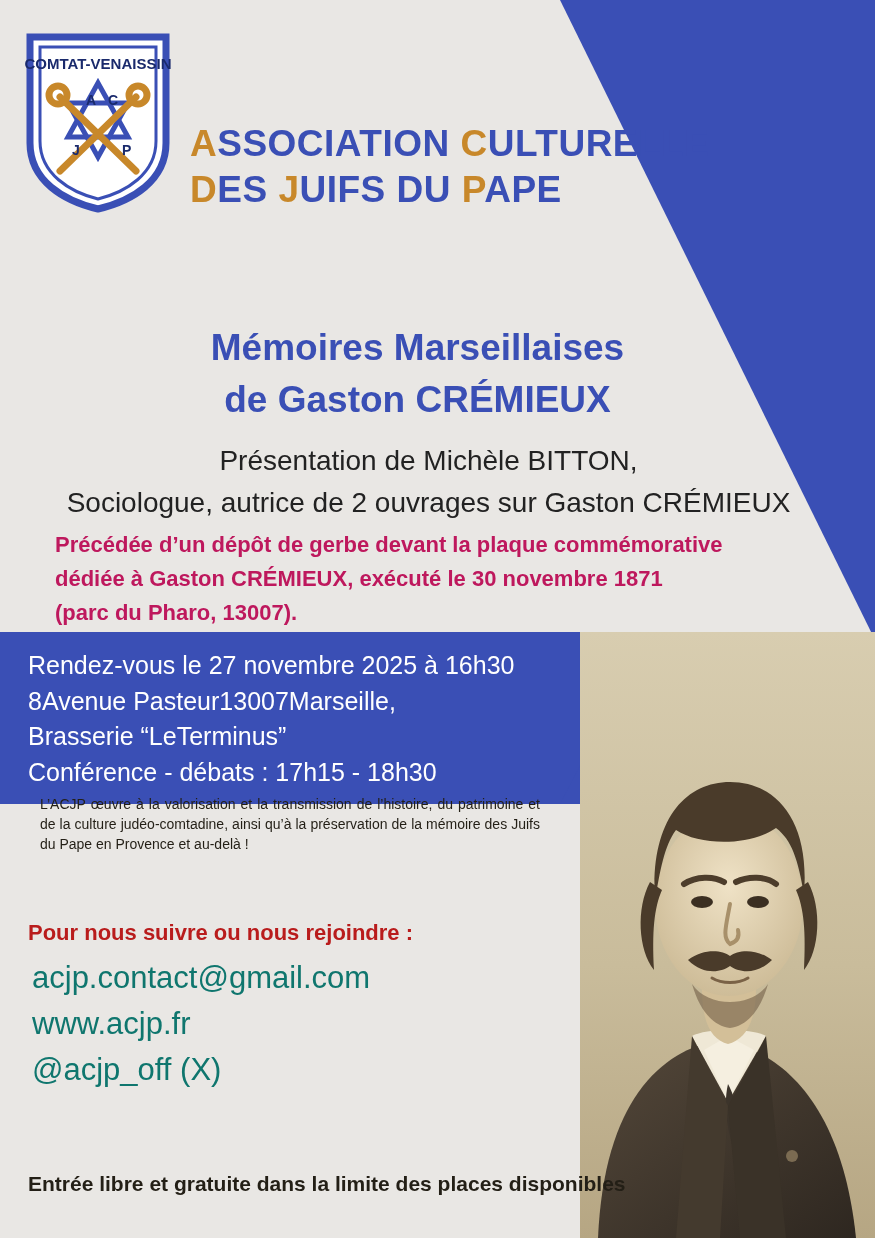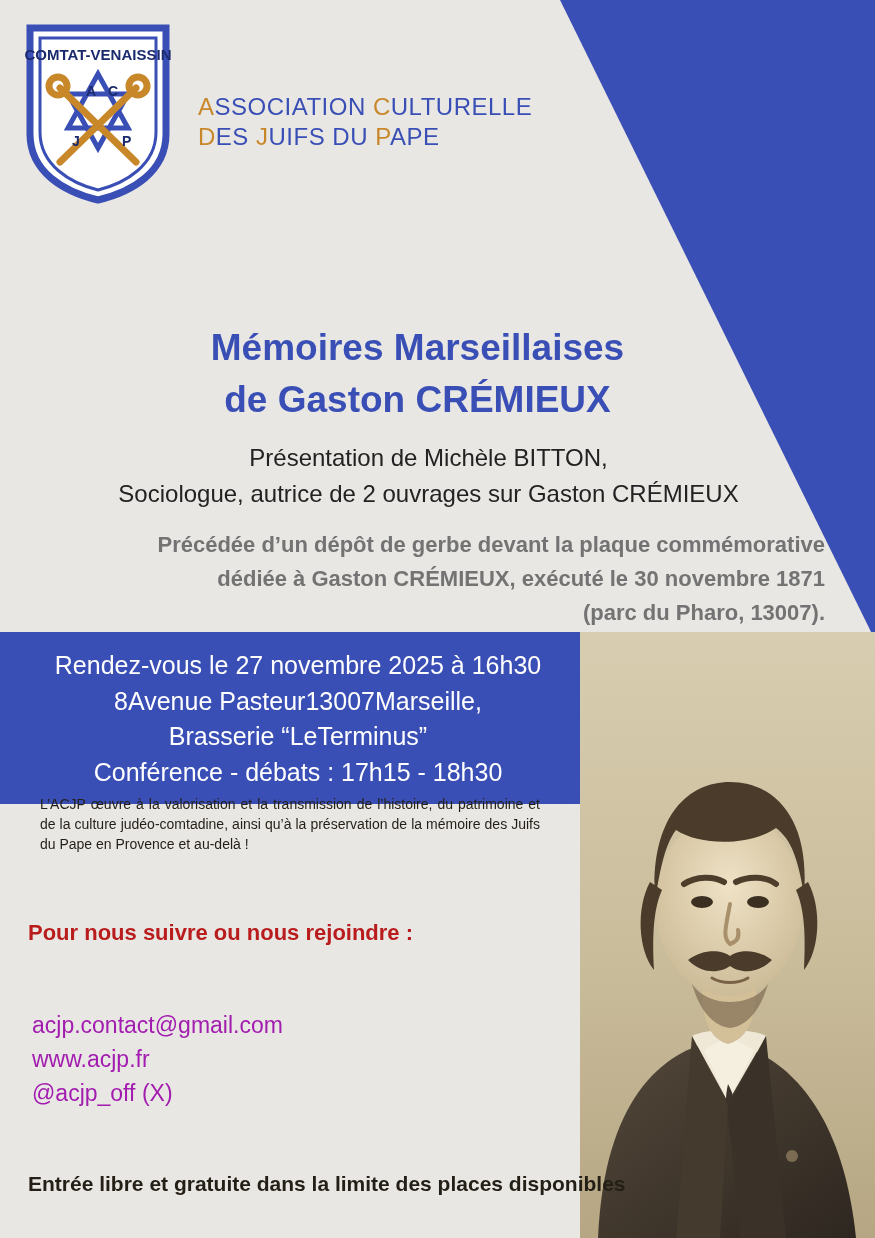--- a/index.html
+++ b/index.html
@@ -54,41 +54,40 @@
     top: 632px; left: 560px;
     width: 90px; height: 172px;
     background: #3a4fb5;
     clip-path: polygon(0 0, 100% 0, 0 100%);
     z-index: 1;
   }
 
   
   .header {
     position: absolute;
-    top: 22px; left: 24px;
+    top: 31px; left: 24px;
     width: 640px;
     display: flex;
-    align-items: center;
-    z-index: 3;
-    gap: 8px;
+    align-items: flex-end;
+    z-index: 3;
   }
   .crest {
     position: relative;
     width: 148px; height: 182px;
     flex: 0 0 auto;
   }
   .crest svg { display: block; }
 
   .org-title {
     margin-left: 18px;
     padding-top: 18px;
   }
   .org-line {
-    font-weight: normal;
-    font-size: 24px;
+    font-weight: bold;
+    font-size: 37px;
     letter-spacing: 0.5px;
     color: #3a4fb5;
     line-height: 1.25;
     white-space: nowrap;
   }
   .org-line .cap { color: #c8882a; }
 
   
   .cycle {
     position: absolute;
@@ -122,47 +121,46 @@
     padding-right: 40px;
     box-sizing: border-box;
   }
 
   .subtitle {
     position: absolute;
     top: 440px; left: 0; width: 875px;
     text-align: center;
     z-index: 3;
     color: #222;
-    font-size: 24px;
+    font-size: 28px;
     line-height: 1.5;
     padding-right: 18px;
     box-sizing: border-box;
   }
 
   .preamble {
     position: absolute;
     top: 528px; left: 55px; width: 770px;
-    text-align: right;
-    z-index: 3;
-    color: #737373;
+    text-align: left;
+    z-index: 3;
+    color: #be185d;
     font-weight: bold;
     font-size: 22px;
     line-height: 1.55;
   }
 
   
   .band-text {
     position: absolute;
     top: 648px; left: 28px;
     width: 540px;
     z-index: 4;
     color: #ffffff;
     font-size: 25px;
     line-height: 1.42;
-    text-align: center;
   }
 
   
   .body-text {
     position: absolute;
     top: 795px; left: 40px;
     width: 500px;
     z-index: 4;
     color: #231f16;
     font-size: 14px;
@@ -173,25 +171,25 @@
     position: absolute;
     top: 920px; left: 28px;
     width: 520px;
     z-index: 4;
     color: #b91c1c;
     font-size: 22px;
     font-weight: bold;
   }
   .contacts {
     position: absolute;
-    top: 1008px; left: 32px;
+    top: 955px; left: 32px;
     width: 520px;
     z-index: 4;
-    color: #a21caf;
-    font-size: 23px;
+    color: #0f766e;
+    font-size: 31px;
     line-height: 1.48;
   }
   .footer-note {
     position: absolute;
     top: 1172px; left: 28px;
     width: 700px;
     z-index: 4;
     color: #231f16;
     font-size: 21px;
     font-weight: bold;

